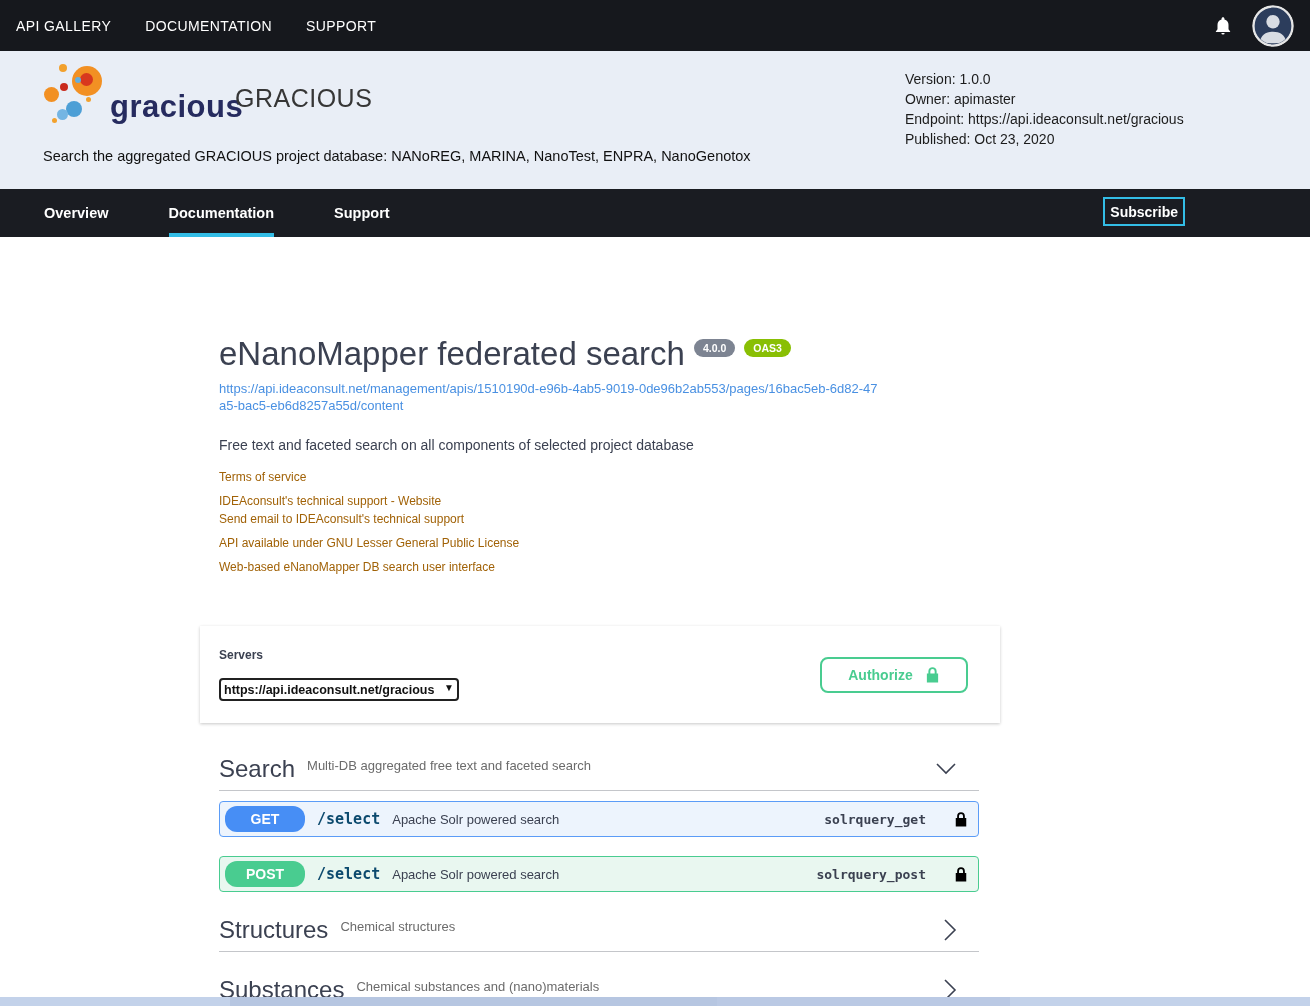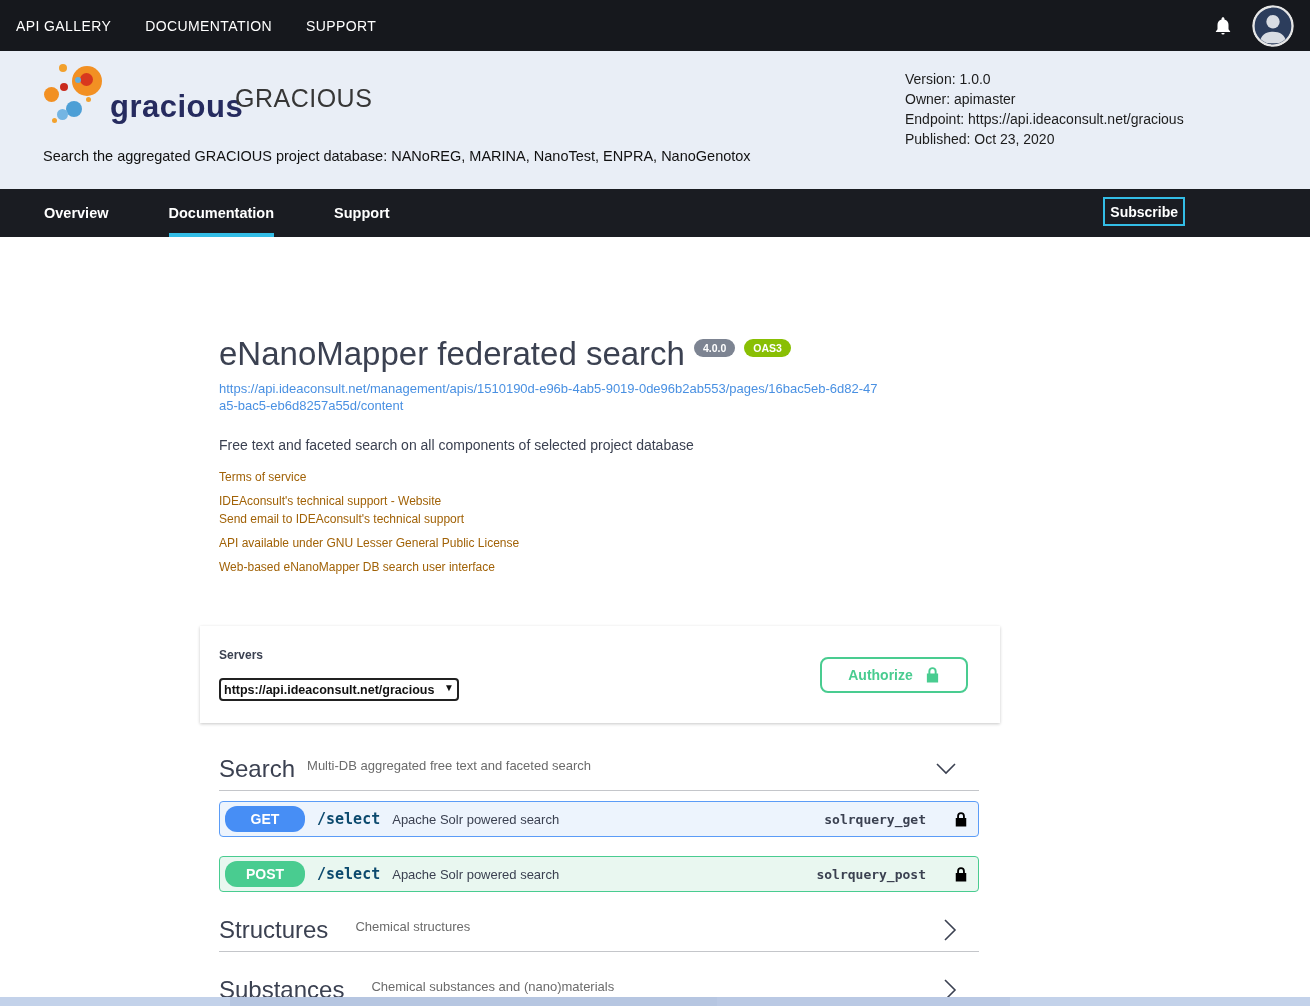--- a/index.html
+++ b/index.html
@@ -108,21 +108,21 @@
     color:#49cc90; font-weight:700; font-size:14px; display:flex; align-items:center;
     justify-content:center; gap:12px; cursor:pointer; font-family:"Liberation Sans", sans-serif;
   }
 
   
   .tag-header {
     display:flex; align-items:center; height:44px; border-bottom:1px solid rgba(59,65,81,.3);
     cursor:pointer;
   }
   .tag-header.first { margin-top:24px; }
-  .tag-header.later { margin-top:16px;gap:15px; }
+  .tag-header.later { margin-top:16px; }
   .tag-name { font-size:24px; color:#3b4151; }
   .tag-desc { font-size:13px; color:#6b6b6b; margin-left:12px; position:relative; top:-3px; }
   .tag-arrow { margin-left:auto; margin-right:22px; display:flex; }
 
   
   .opblock {
     height:36px; border-radius:4px; display:flex; align-items:center; padding:0 10px 0 5px;
   }
   .opblock.get  { margin-top:10px; background:#edf4fd; border:1px solid #5b9cf7; }
   .opblock.post { margin-top:19px; background:#e9f7f0; border:1px solid #49cc90; }

